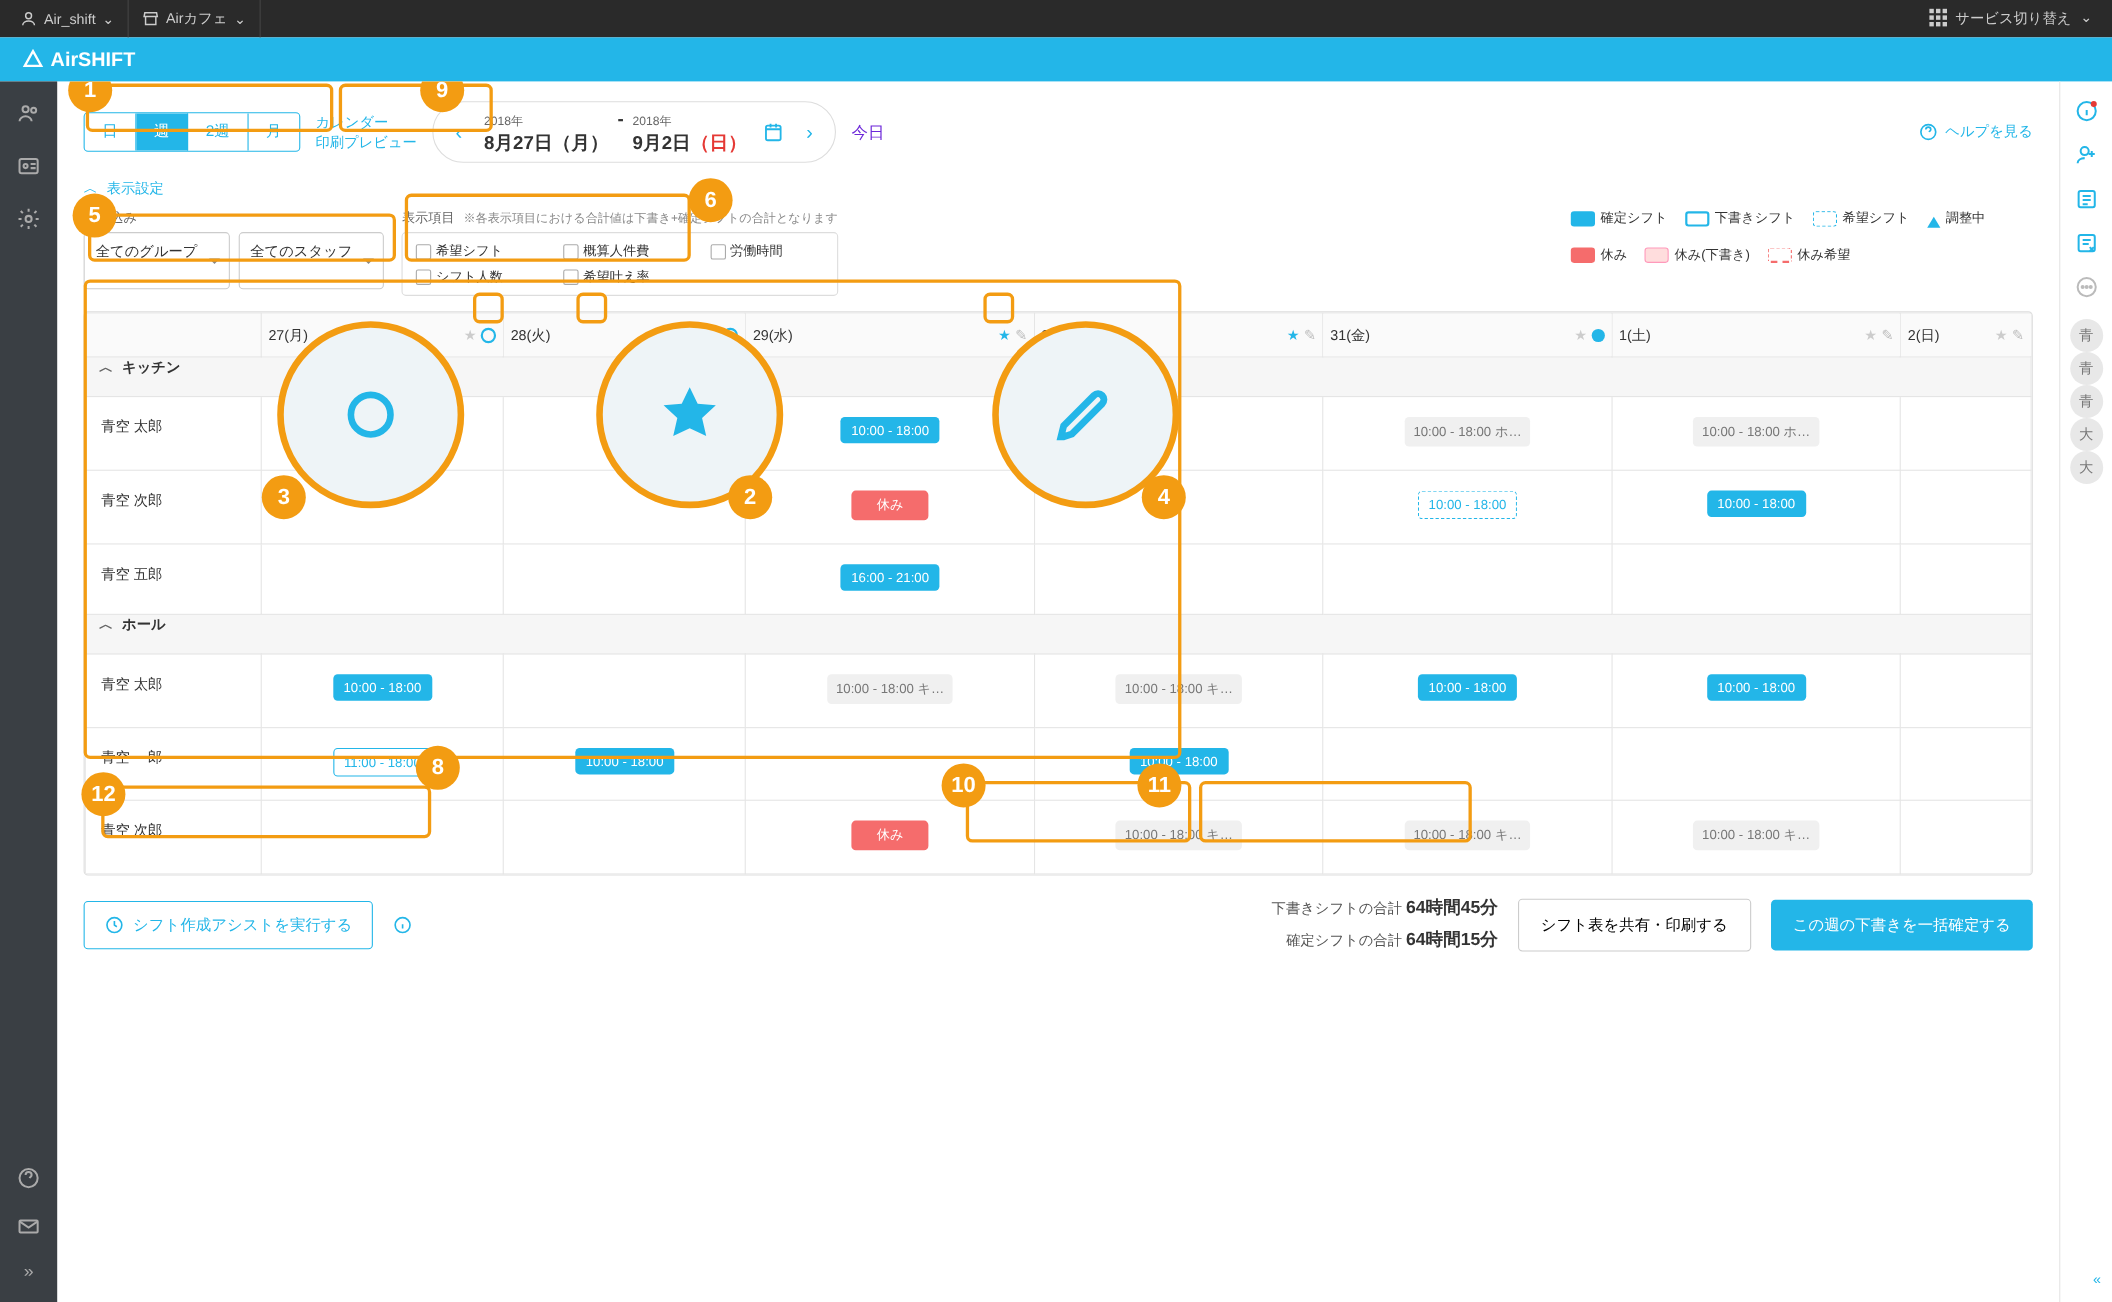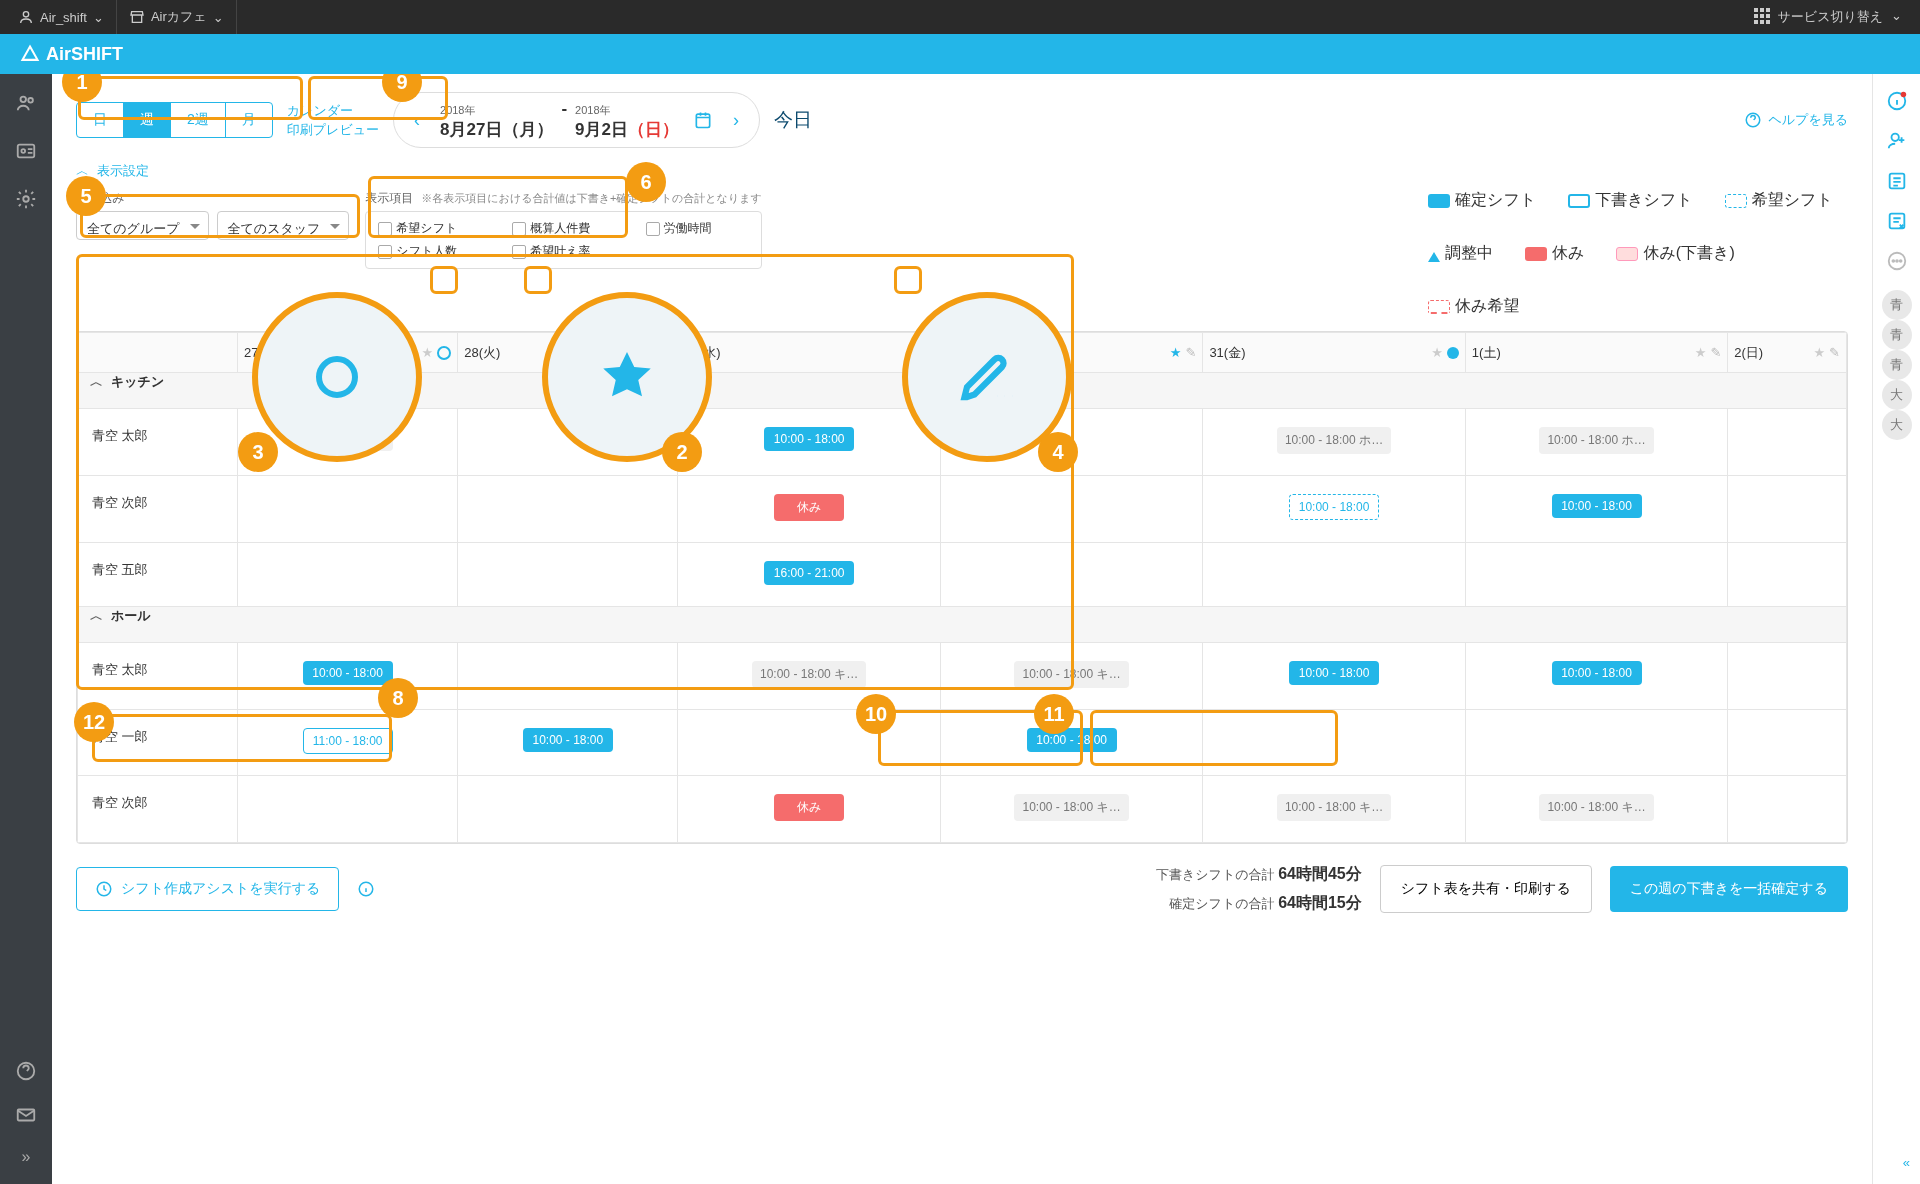--- a/index.html
+++ b/index.html
@@ -26,33 +26,33 @@
 .viewseg .seg.active{background:#23b6e8;color:#fff}
 .printlinks{display:flex;flex-direction:column;font-size:13px;color:#23b6e8;line-height:1.5}
 .printlinks span{cursor:pointer}
 .datebox{display:flex;align-items:center;border:1px solid #ddd;border-radius:28px;padding:6px 14px;gap:14px}
 .datebox .arrow{color:#23b6e8;font-size:18px;cursor:pointer;padding:0 6px}
 .datebox .drng{display:flex;gap:8px;align-items:baseline}
 .datebox .yr{font-size:11px;color:#666}
 .datebox .dt{font-size:17px;font-weight:600}
 .datebox .sun{color:#e53935}
 .datebox .cal{color:#23b6e8;cursor:pointer}
-.today{color:#0c4a6e;font-size:19px;cursor:pointer}
+.today{color:#6d28d9;font-size:15px;cursor:pointer}
 .help{color:#23b6e8;display:flex;align-items:flex-end;gap:6px;cursor:pointer;margin-left:auto}
 .disprow{margin-top:14px;display:flex;align-items:center;gap:8px;color:#23b6e8;cursor:pointer;font-size:13px}
 .filterrow{margin-top:10px;display:flex;align-items:flex-start;gap:16px;flex-wrap:wrap}
 .flabel{font-size:12px;color:#666;margin-bottom:4px}
 .selgrp{display:flex;gap:8px}
-.sel{border:1px solid #ccc;border-radius:4px;padding:8px 28px 1px 10px;position:relative;cursor:pointer;background:#fff;min-width:130px}
+.sel{border:1px solid #ccc;border-radius:4px;padding:8px 28px 24px 10px;position:relative;cursor:pointer;background:#fff;min-width:130px}
 .sel::after{content:"";position:absolute;right:8px;top:50%;border:5px solid transparent;border-top-color:#888;transform:translateY(-2px)}
 .chkbox-group{border:1px solid #ddd;border-radius:4px;padding:8px 12px;display:grid;grid-template-columns:auto auto auto;gap:6px 18px;font-size:12px}
 .chk{display:flex;align-items:center;gap:4px;cursor:pointer}
 .chk i{width:14px;height:14px;border:1px solid #aaa;border-radius:2px;display:inline-block}
 .note{font-size:11px;color:#888;margin-bottom:4px}
-.legend{display:flex;gap:32px;flex-wrap:wrap;font-size:16px;align-items:center}
+.legend{display:flex;gap:16px;flex-wrap:wrap;font-size:12px;align-items:center}
 .lg{display:flex;align-items:center;gap:5px}
 .sw{width:22px;height:14px;border-radius:3px;display:inline-block}
 .sw.fill-blue{background:#23b6e8}
 .sw.out-blue{border:2px solid #23b6e8;background:#fff}
 .sw.dash-blue{border:1px dashed #23b6e8;background:#fff}
 .sw.fill-red{background:#f56c6c}
 .sw.out-red{background:#fdd;border:1px solid #f9b}
 .sw.dash-red{border:1px dashed #f56c6c;background:#fff;border-bottom-width:2px}
 .tri{width:0;height:0;border:6px solid transparent;border-bottom:10px solid #23b6e8;display:inline-block}
 .grid{margin-top:14px;border:1px solid #ddd;border-radius:4px;overflow:hidden}

